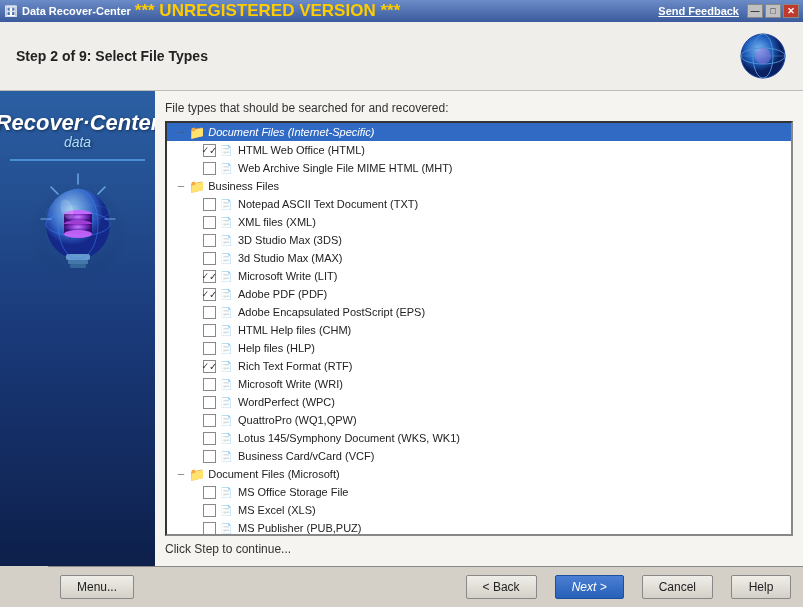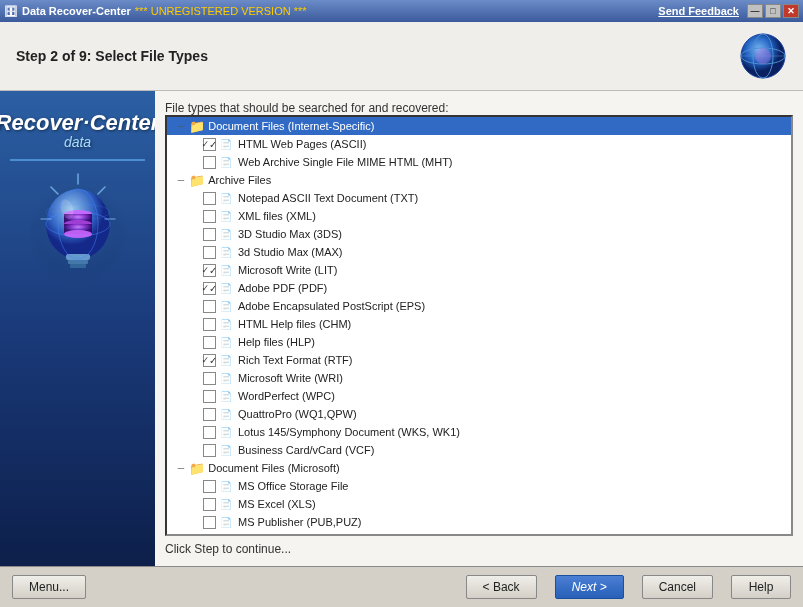--- a/index.html
+++ b/index.html
@@ -18,21 +18,21 @@
       display: flex;
       align-items: center;
       justify-content: space-between;
       padding: 0 4px;
       color: white;
       font-size: 11px;
       font-weight: bold;
     }
     .titlebar-left { display: flex; align-items: center; gap: 4px; }
     .titlebar-title { color: #fff; font-size: 11px; }
-    .titlebar-center { color: #ffcc00; font-size: 11px; font-weight: normal; }
+    .titlebar-center { color: #ffcc00; font-size: 17px; font-weight: bold; }
     .titlebar-right { color: #fff; font-size: 11px; cursor: pointer; text-decoration: underline; }
     .titlebar-controls { display: flex; gap: 2px; }
     .titlebar-btn {
       width: 16px; height: 14px;
       background: #c0c0c0;
       border: 1px solid #888;
       display: flex; align-items: center; justify-content: center;
       font-size: 9px; cursor: pointer; color: #333;
     }
     .titlebar-btn.close { background: #c0392b; color: white; }
@@ -97,41 +97,42 @@
     .right-panel {
       flex: 1;
       display: flex;
       flex-direction: column;
       background: #f5f4f0;
       padding: 10px;
     }
     .file-types-label {
       font-size: 12px;
       color: #333;
+      margin-bottom: 6px;
     }
     .tree-container {
       flex: 1;
       background: white;
       border: 2px inset #888;
       overflow-y: auto;
       overflow-x: hidden;
     }
     .tree-item {
       display: flex;
       align-items: center;
       height: 18px;
       padding-left: 4px;
       cursor: pointer;
       white-space: nowrap;
     }
     .tree-item.selected {
       background: #316ac5;
       color: white;
     }
-    .tree-item.selected .item-text { color: white; }
+    .tree-item.selected .item-text { color: white; font-style: italic; }
     .expand-icon {
       width: 12px;
       height: 12px;
       display: inline-flex;
       align-items: center;
       justify-content: center;
       font-size: 9px;
       color: #555;
       margin-right: 2px;
       flex-shrink: 0;
@@ -171,20 +172,21 @@
     }
 
     
     .bottom-bar {
       background: #d4d0c8;
       border-top: 1px solid #888;
       padding: 8px 12px;
       display: flex;
       align-items: center;
       justify-content: space-between;
+      margin-left: 48px;
     }
     .btn {
       padding: 4px 16px;
       background: linear-gradient(to bottom, #f0eee8, #d4d0c8);
       border: 1px solid #888;
       border-radius: 2px;
       font-size: 12px;
       cursor: pointer;
       color: #222;
       min-width: 60px;
@@ -301,35 +303,35 @@
             <span style="padding-left:4px;display:inline-flex;align-items:center;">
               <span class="expand-icon">─</span>
               <span style="margin-right:3px;font-size:13px;">📁</span>
               <span class="item-text">Document Files (Internet-Specific)</span>
             </span>
           </div>
           <div class="tree-item">
             <span style="padding-left:32px;display:inline-flex;align-items:center;">
               <span class="checkbox checked">✓</span>
               <span class="file-icon">📄</span>
-              <span class="item-text">HTML Web Pages (ASCII)</span>
+              <span class="item-text">HTML Web Office (HTML)</span>
             </span>
           </div>
           <div class="tree-item">
             <span style="padding-left:32px;display:inline-flex;align-items:center;">
               <span class="checkbox"></span>
               <span class="file-icon">📄</span>
               <span class="item-text">Web Archive Single File MIME HTML (MHT)</span>
             </span>
           </div>
           <div class="tree-item">
             <span style="padding-left:4px;display:inline-flex;align-items:center;">
               <span class="expand-icon">─</span>
               <span style="margin-right:3px;font-size:13px;">📁</span>
-              <span class="item-text">Archive Files</span>
+              <span class="item-text">Business Files</span>
             </span>
           </div>
           <div class="tree-item">
             <span style="padding-left:32px;display:inline-flex;align-items:center;">
               <span class="checkbox"></span>
               <span class="file-icon">📄</span>
               <span class="item-text">Notepad ASCII Text Document (TXT)</span>
             </span>
           </div>
           <div class="tree-item">

